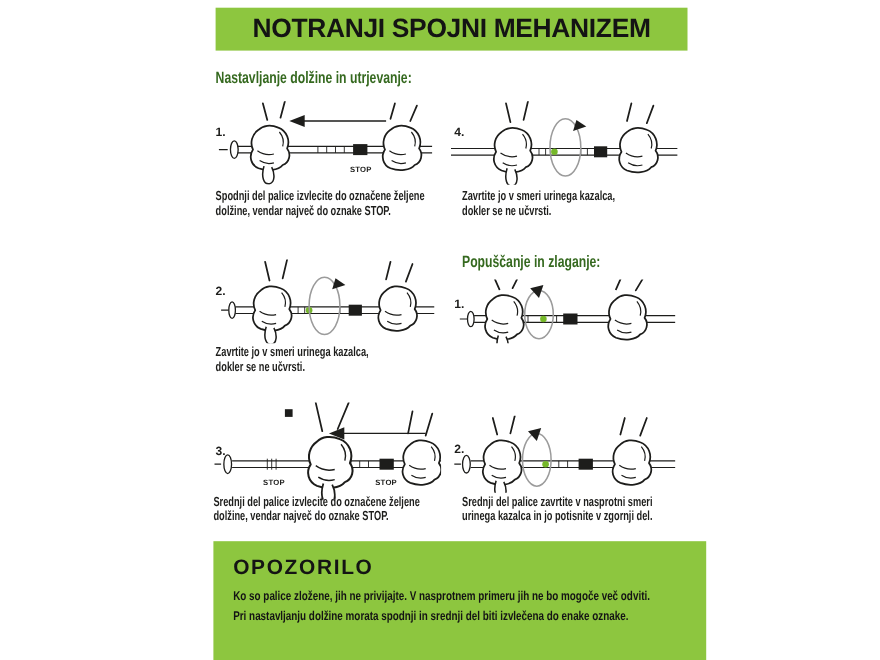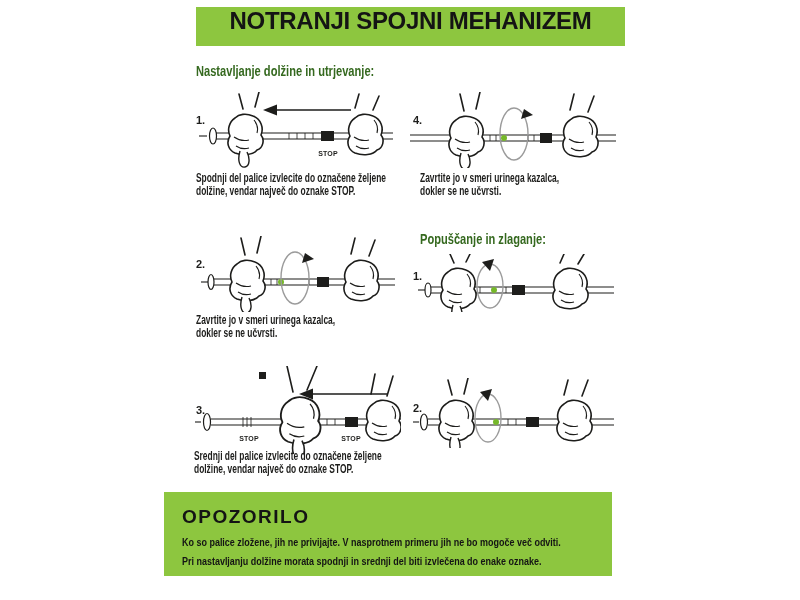--- a/index.html
+++ b/index.html
@@ -7,42 +7,42 @@
     --dark-green:#35691f;
     --dot-green:#76b82a;
     --ink:#1d1d1b;
   }
   *{margin:0;padding:0;box-sizing:border-box}
   html,body{width:800px;height:600px;background:#fff;overflow:hidden;
     font-family:"Liberation Sans",sans-serif;color:var(--ink)}
   .page{position:absolute;left:0;top:0;width:800px;height:600px;background:#fff}
 
   .header-bar{position:absolute;left:196px;top:7px;width:429px;height:39px;
-    background:var(--bright-green);display:flex;justify-content:center}
+    background:var(--bright-green);display:flex;align-items:center;justify-content:center}
   .header-title{font-weight:bold;font-size:24px;color:#141414;letter-spacing:-0.3px;white-space:nowrap}
 
   .section-title{position:absolute;font-weight:bold;font-size:15px;color:var(--dark-green);
     white-space:nowrap;transform:scaleX(0.74);transform-origin:0 0}
 
   .step{position:absolute}
   .caption{position:absolute;font-weight:bold;font-size:12px;line-height:13px;color:var(--ink)}
   .caption div{white-space:nowrap;transform:scaleX(0.7);transform-origin:0 50%}
 
   .illo{display:block}
   .illo .pole{stroke:var(--ink);stroke-width:1.1;fill:none}
   .illo .tick{stroke:var(--ink);stroke-width:0.8}
   .illo .mark{fill:var(--ink)}
   .illo .dot{fill:var(--dot-green)}
   .illo .rot{fill:none;stroke:#9b9b9b;stroke-width:1.4}
   .illo .rothead{fill:var(--ink)}
   .illo .wrist{fill:none;stroke:var(--ink);stroke-width:1.6;stroke-linecap:round}
   .illo .num{font:600 11px "Liberation Sans",sans-serif;fill:var(--ink)}
   .illo .stoplbl{font:bold 7px "Liberation Sans",sans-serif;fill:var(--ink);text-anchor:middle;letter-spacing:.2px}
 
-  .warning{position:absolute;left:164px;top:492px;width:448px;height:84px;background:var(--bright-green)}
+  .warning{position:absolute;left:194px;top:492px;width:448px;height:108px;background:var(--bright-green)}
   .warning-title{position:absolute;left:18px;top:14px;font-weight:bold;font-size:19px;
     letter-spacing:1.5px;color:#141414}
   .warning-line{position:absolute;left:18px;white-space:nowrap;font-weight:bold;font-size:11.5px;
     color:#141414;transform:scaleX(0.78);transform-origin:0 50%}
 </style>
 </head>
 <body>
 
 <svg width="0" height="0" style="position:absolute" aria-hidden="true">
   <defs>
@@ -246,20 +246,24 @@
       <g>
         <path class="wrist" d="M38,2 L42,17 M58,0 L54,16"></path>
         <use href="#fist" transform="translate(28,16)"></use>
         <use href="#thumb" transform="translate(28,16)"></use>
       </g>
       <g>
         <path class="wrist" d="M158,2 L154,17 M178,2 L172,18"></path>
         <use href="#fist" transform="translate(146,16)"></use>
       </g>
     </svg>
+    <div class="caption" style="left:10px;top:72px">
+      <div>Srednji del palice zavrtite v nasprotni smeri</div>
+      <div>urinega kazalca in jo potisnite v zgornji del.</div>
+    </div>
   </div>
 
   <div class="warning">
     <div class="warning-title">OPOZORILO</div>
     <div class="warning-line" style="top:44px">Ko so palice zložene, jih ne privijajte. V nasprotnem primeru jih ne bo mogoče več odviti.</div>
     <div class="warning-line" style="top:63px">Pri nastavljanju dolžine morata spodnji in srednji del biti izvlečena do enake oznake.</div>
   </div>
 
 </div>
 

